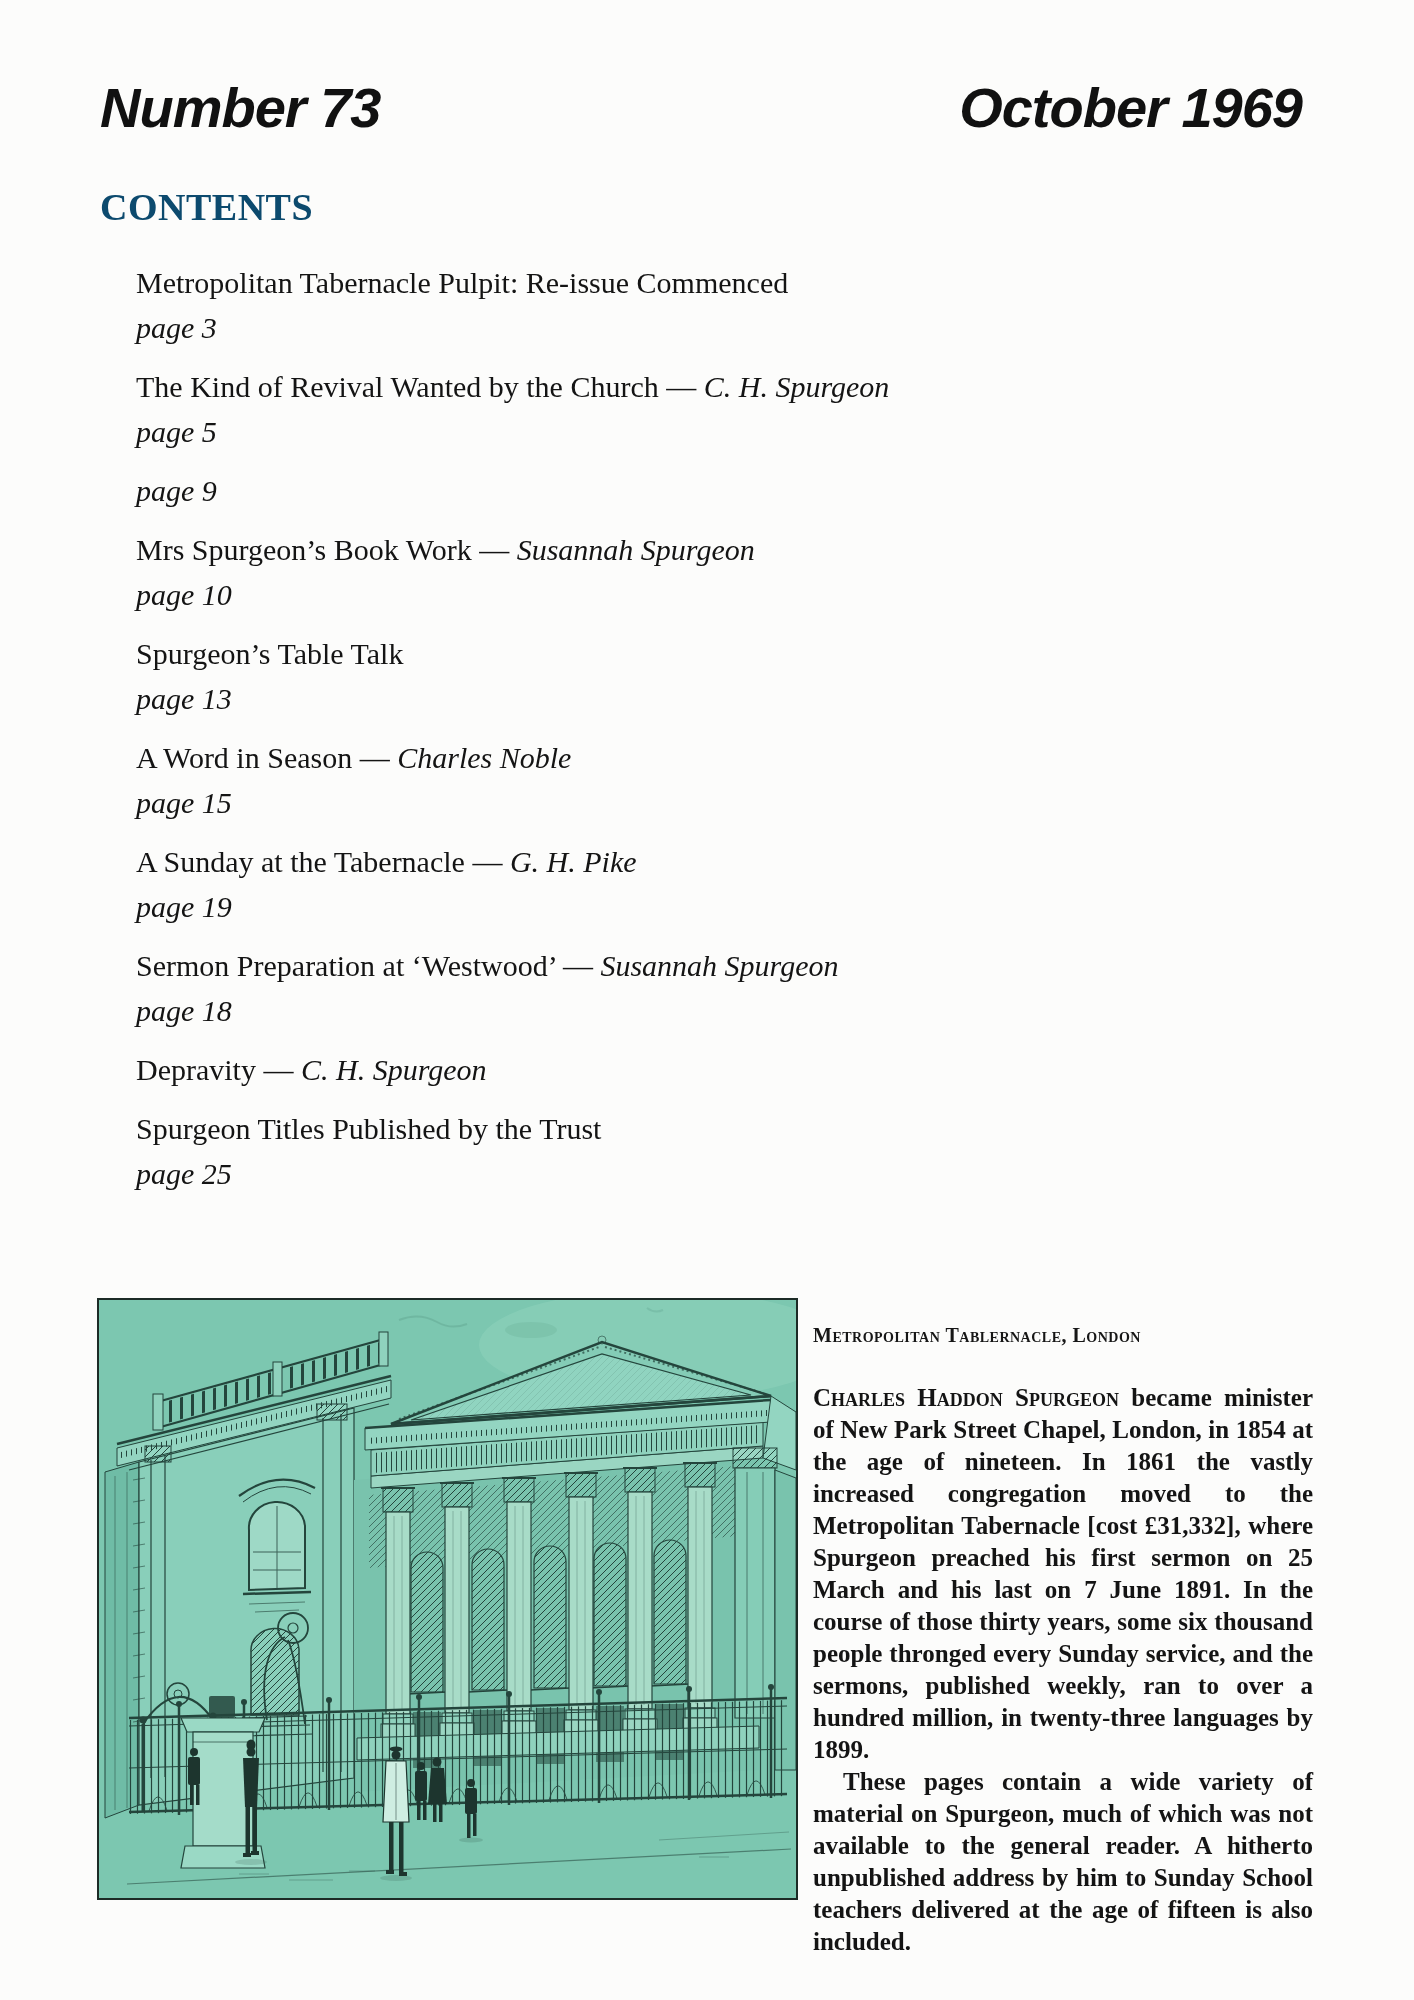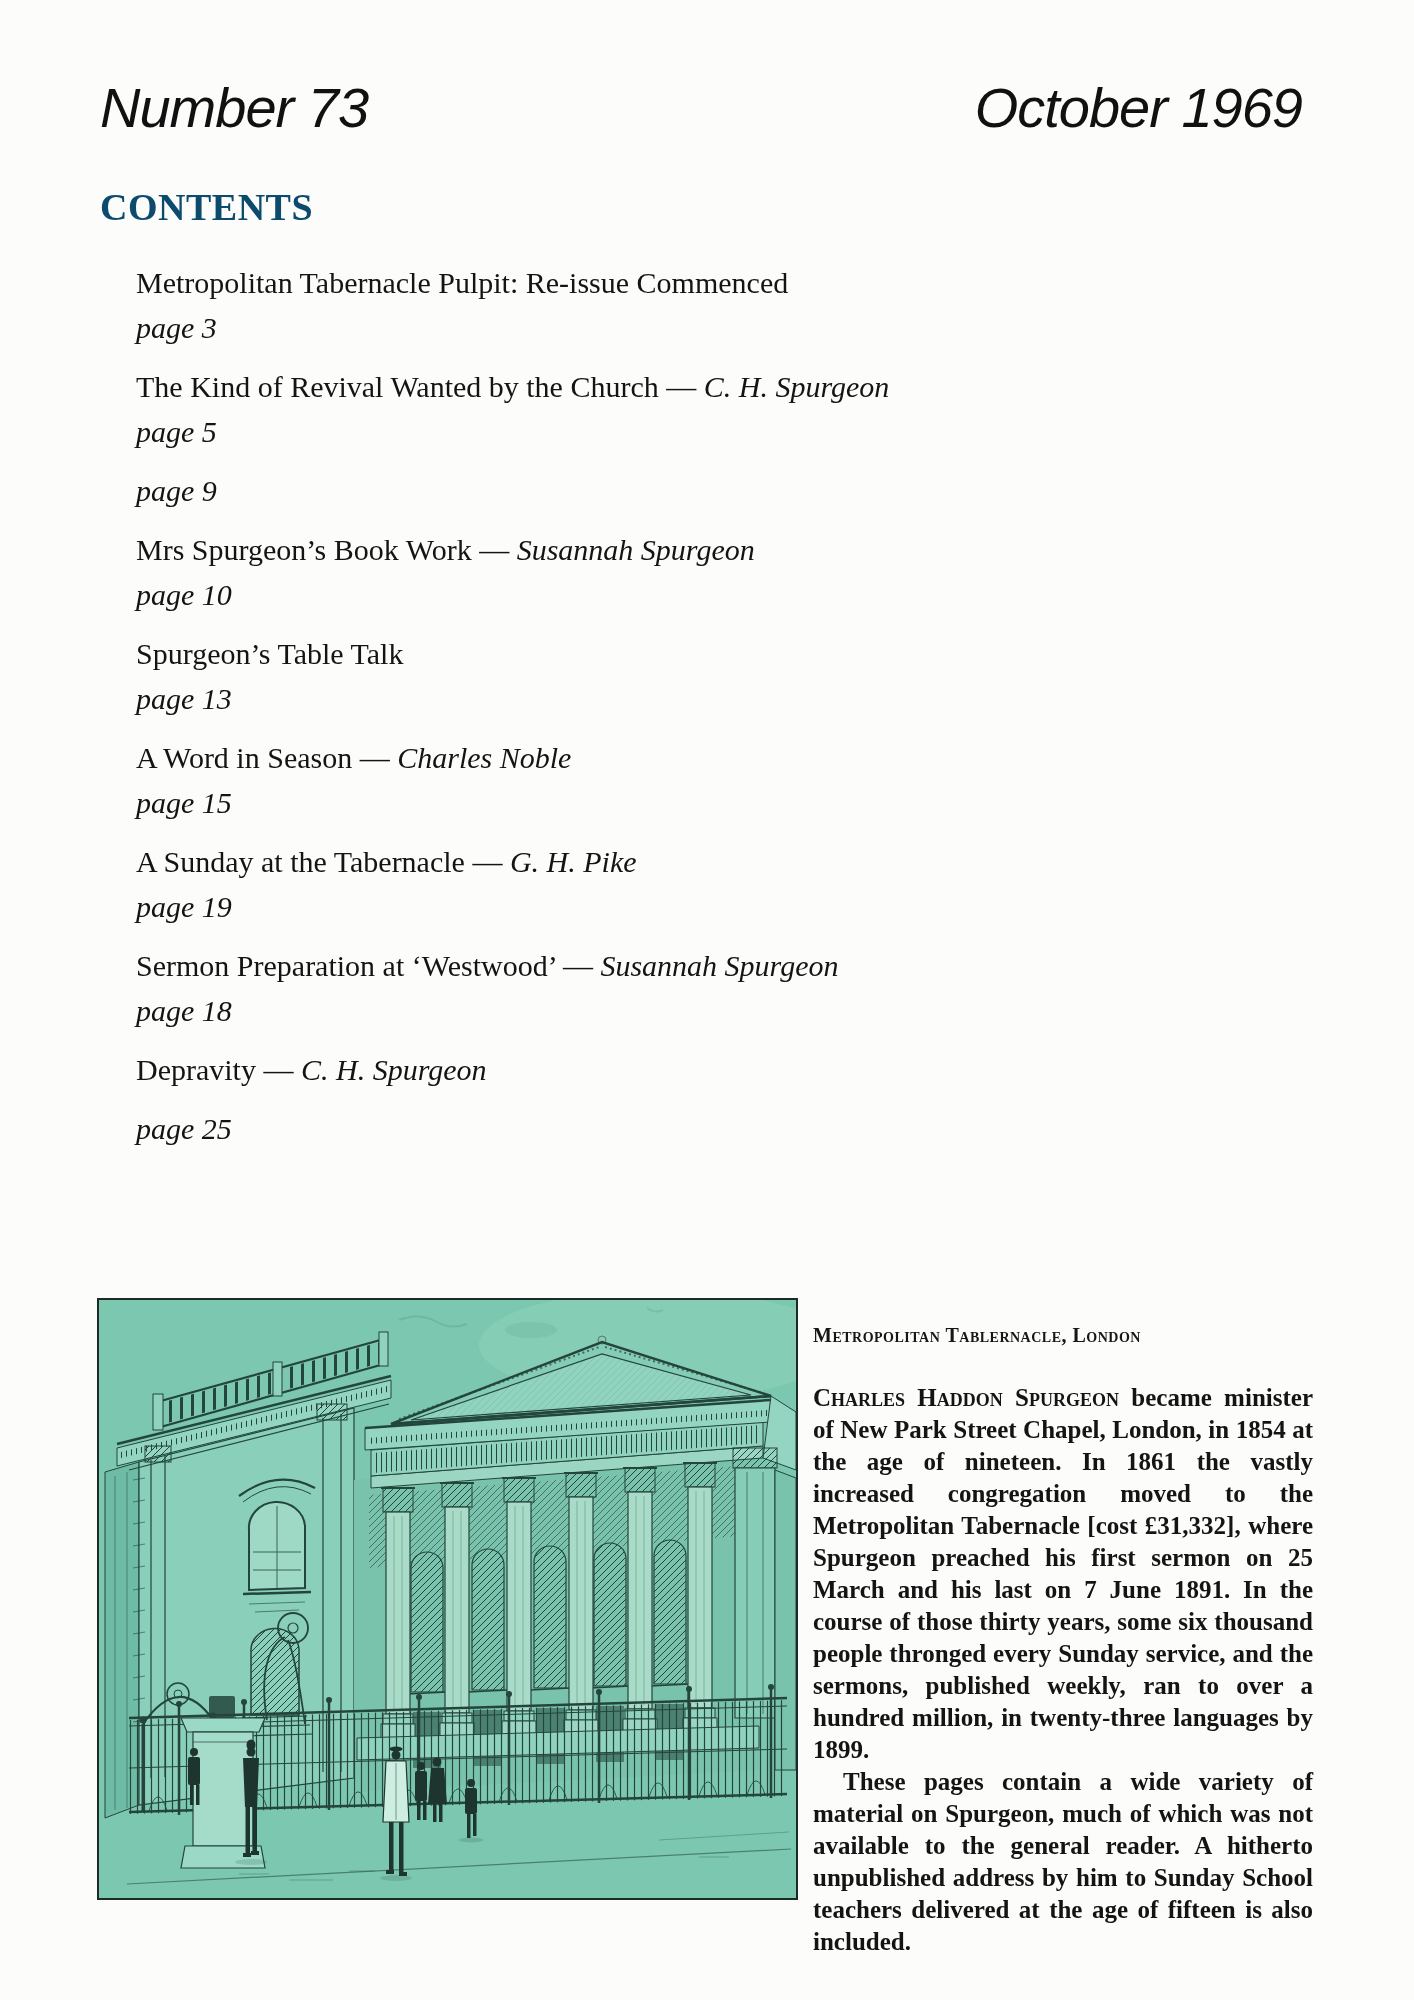--- a/index.html
+++ b/index.html
@@ -9,21 +9,21 @@
     margin:0 auto;
     background:#fcfcfb;
     overflow:hidden;
     font-family:"Liberation Serif","DejaVu Serif",serif;
     color:#141414;
   }
   .masthead{
     position:absolute;left:100px;right:112px;top:78px;
     display:flex;justify-content:space-between;align-items:baseline;
     font-family:"Liberation Sans","DejaVu Sans",sans-serif;
-    font-style:italic;font-weight:400;font-size:56px;line-height:60px;
+    font-style:italic;font-weight:700;font-size:56px;line-height:60px;
     letter-spacing:-1px;color:#111;
   }
   .contents-heading{
     position:absolute;left:100px;top:186px;
     font-weight:700;font-size:38px;line-height:42px;letter-spacing:.5px;color:#0c4a6e;
   }
   .toc{position:absolute;left:100px;top:260px;width:700px;margin-left:36px;}
   .toc-entry{margin-bottom:14px;font-size:30px;line-height:45px;}
   .toc-line1{white-space:nowrap;}
   .toc-author{font-style:italic;}
@@ -96,20 +96,21 @@
     <div class="toc-entry">
       <div class="toc-line1"><span>Sermon Preparation at ‘Westwood’</span><span> — </span><span class="toc-author">Susannah Spurgeon</span></div>
       <div class="toc-page">page 18</div>
     </div>
 
     <div class="toc-entry">
       <div class="toc-line1"><span>Depravity</span><span> — </span><span class="toc-author">C. H. Spurgeon</span></div>
     </div>
 
     <div class="toc-entry">
+      <div class="toc-line1"><span>Spurgeon Titles Published by the Trust</span><span></span><span class="toc-author"></span></div>
       <div class="toc-page">page 25</div>
     </div>
 
   </div>
 
   <figure class="figure">
     <svg viewBox="0 0 697 598" xmlns="http://www.w3.org/2000/svg">
       <defs>
         <pattern id="pk" width="7" height="12" patternUnits="userSpaceOnUse">
             <path d="M3.5 0V12" stroke="#24453c" stroke-width="1.2"></path>

